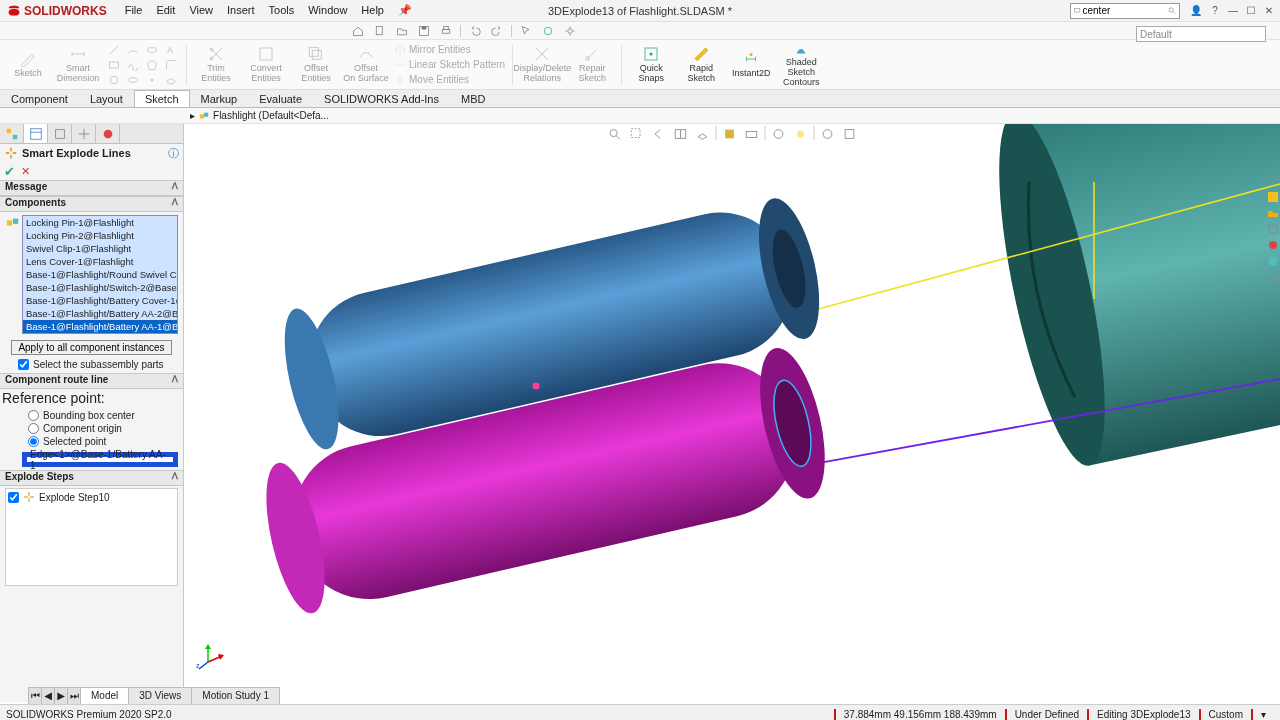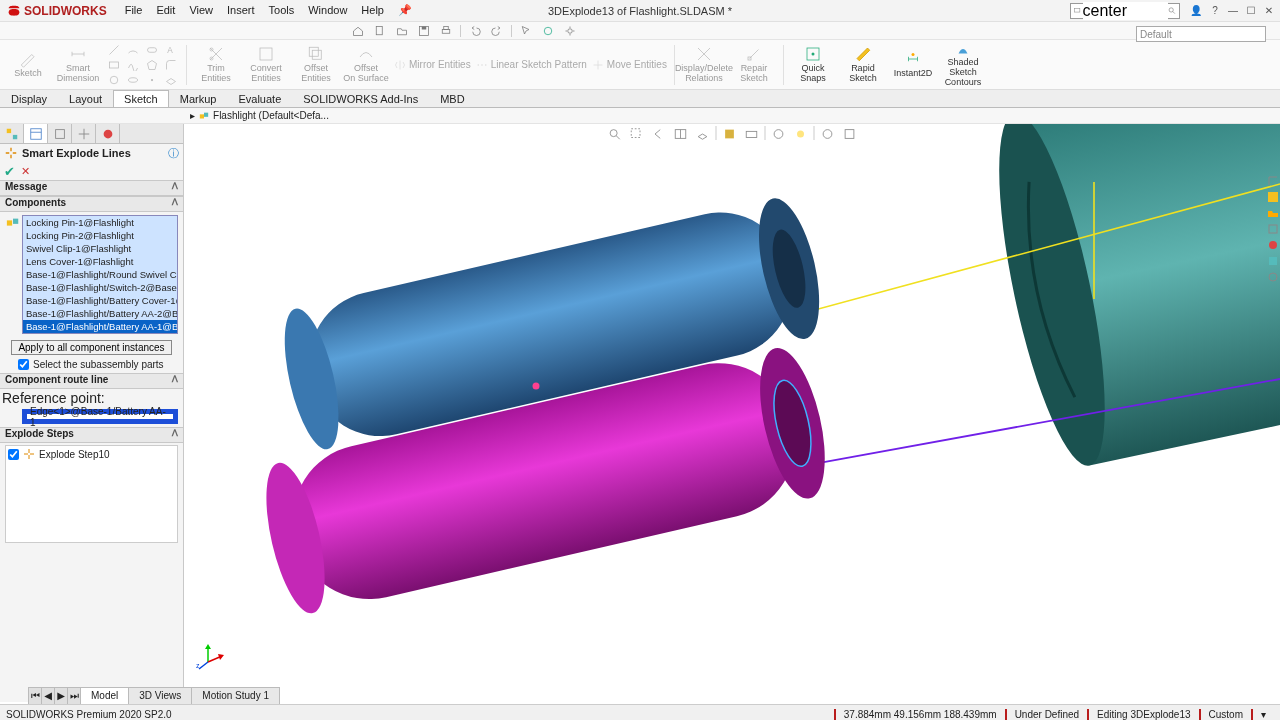--- a/index.html
+++ b/index.html
@@ -8,42 +8,42 @@
 
 .titlebar { height:22px; display:flex; align-items:center; background:#f3f3f3; border-bottom:1px solid #e0e0e0; }
 .logo { display:flex; align-items:center; padding:0 6px; font-weight:bold; font-size:12px; color:#b02020; }
 .logo svg { width:16px; height:16px; margin-right:2px; }
 .menu { display:flex; gap:2px; margin-left:6px; }
 .menu span { padding:2px 6px; cursor:default; }
 .tb-spacer { flex:1; }
 .doc-title { font-size:11px; color:#333; position:absolute; left:50%; transform:translateX(-50%); }
 .search { width:110px; height:16px; border:1px solid #999; background:#fff; display:flex; align-items:center; padding:0 3px; margin-right:6px; }
 .search svg { width:10px; height:10px; }
-.search input { border:none; outline:none; font-size:16px; width:85px; }
+.search input { border:none; outline:none; font-size:10px; width:85px; }
 .winbtns { display:flex; gap:4px; padding:0 4px; }
 .winbtns span { width:14px; height:14px; display:flex; align-items:center; justify-content:center; font-size:10px; color:#555; }
 
 
 .ribbon-quick { height:18px; background:#f8f8f8; border-bottom:1px solid #e4e4e4; display:flex; align-items:center; padding-left:350px; gap:6px; }
 .ribbon-quick .qbtn { width:16px; height:14px; display:flex; align-items:center; justify-content:center; }
 .ribbon-quick .qbtn svg { width:12px; height:12px; }
 .ribbon-quick .sep { width:1px; height:12px; background:#ccc; }
 .config-combo { position:absolute; right:14px; top:26px; width:130px; height:16px; border:1px solid #aaa; background:#fff; font-size:10px; padding-left:3px; display:flex; align-items:center; color:#888; }
 
 .ribbon { height:50px; background:#fafafa; border-bottom:1px solid #ddd; display:flex; align-items:center; padding:2px 4px; gap:2px; }
 .rb-big { display:flex; flex-direction:column; align-items:center; justify-content:center; width:48px; height:46px; color:#999; font-size:9px; text-align:center; line-height:1.1; }
 .rb-big.active { color:#333; }
 .rb-big svg { width:20px; height:18px; margin-bottom:1px; }
 .rb-grid { display:grid; grid-template-rows:repeat(3,14px); grid-auto-flow:column; gap:1px 3px; padding:2px; }
 .rb-grid span { width:16px; height:14px; display:flex; align-items:center; justify-content:center; }
 .rb-grid svg { width:12px; height:12px; opacity:.55; }
 .rb-sep { width:1px; height:40px; background:#e0e0e0; margin:0 3px; }
 .rb-txt { font-size:10px; color:#aaa; padding:1px 2px; display:flex; align-items:center; gap:3px; }
 .rb-txt svg { width:12px; height:12px; opacity:.5; }
-.rb-sm { display:flex; gap:1px; }
+.rb-sm { display:flex; flex-direction:column; gap:1px; }
 
 
 .cmdtabs { height:18px; background:#eee; display:flex; align-items:flex-end; border-bottom:1px solid #bbb; }
 .cmdtabs span { padding:2px 10px; font-size:11px; border:1px solid transparent; border-bottom:none; }
 .cmdtabs span.active { background:#fff; border-color:#bbb; }
 
 
 .breadcrumb { height:16px; background:#f7f7f7; border-bottom:1px solid #e4e4e4; display:flex; align-items:center; padding-left:190px; font-size:10px; gap:4px; }
 .breadcrumb svg { width:10px; height:10px; }
 
@@ -386,21 +386,21 @@
       <svg viewBox="0 0 24 24">
         <path d="M5 18q7-14 14 0z" fill="#4aa0d8"></path>
       </svg>
       <span style="white-space:pre">Shaded
 Sketch
 Contours</span>
     </div>
 </div>
 
 <div class="cmdtabs">
-  <span>Display</span>
+  <span>Component</span>
   <span>Layout</span>
   <span class="active">Sketch</span>
   <span>Markup</span>
   <span>Evaluate</span>
   <span>SOLIDWORKS Add-Ins</span>
   <span>MBD</span>
 </div>
 
 <div class="breadcrumb">
   <span>▸</span>
@@ -487,20 +487,34 @@
     <label class="chk-row">
         <input type="checkbox" checked="" style="">
         <span>Select the subassembly parts</span>
       </label>
 
     <div class="section-head">
         <span>Component route line</span>
         <span class="chev">ᐱ</span>
       </div>
     <div class="ref-label">Reference point:</div>
+    <div class="radio-group">
+      <label>
+          <input type="radio" name="rp" style="">
+          <span>Bounding box center</span>
+        </label>
+      <label>
+          <input type="radio" name="rp" style="">
+          <span>Component origin</span>
+        </label>
+      <label>
+          <input type="radio" name="rp" checked="" style="">
+          <span>Selected point</span>
+        </label>
+    </div>
     <div class="edge-box">Edge&lt;1&gt;@Base-1/Battery AA-1</div>
 
     <div class="section-head">
         <span>Explode Steps</span>
         <span class="chev">ᐱ</span>
       </div>
     <div class="step-list">
       <div class="step-item">
         <input type="checkbox" checked="" style="">
         <svg viewBox="0 0 12 12">

